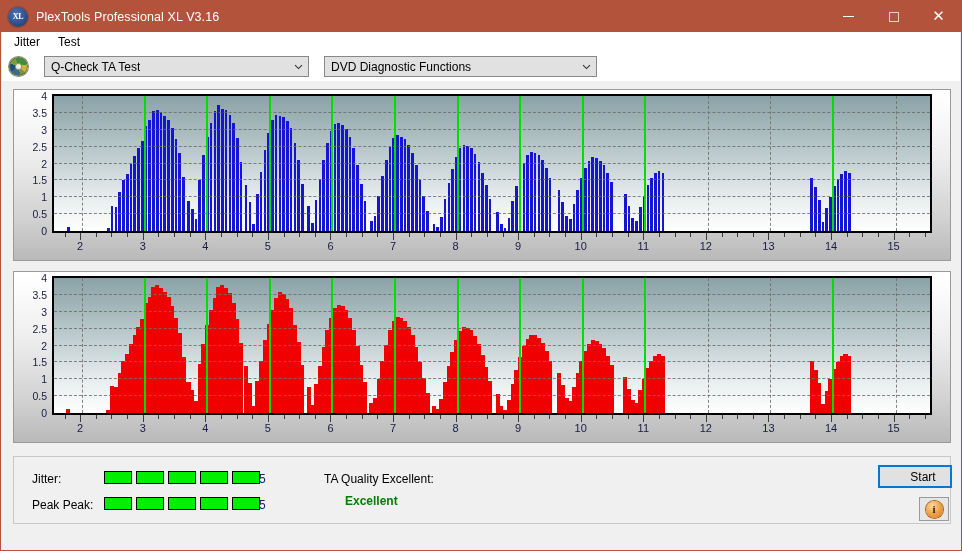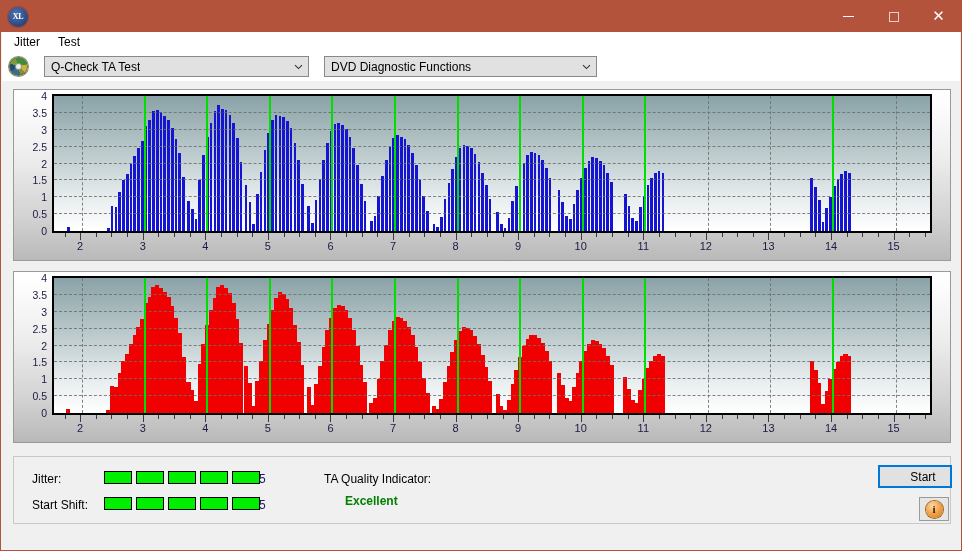--- a/index.html
+++ b/index.html
@@ -194,20 +194,21 @@
   }
   .statusbar .st{font-size:12px;color:#ff0000;padding-left:6px;}
 </style>
 </head>
 <body>
 
 <div class="app">
 
   <div class="titlebar">
     <div class="title-icon">XL</div>
+    <div class="title-text">PlexTools Professional XL V3.16</div>
     <div class="win-btns">
       <div class="win-btn min"></div>
       <div class="win-btn max"></div>
       <div class="win-btn close">
           <span>✕</span>
         </div>
     </div>
   </div>
 
   <div class="menubar">
@@ -797,31 +798,31 @@
     <div class="lbl lbl-jitter">Jitter:</div>
     <div class="blocks jitter">
         <div class="blk" style="background: rgb(0, 239, 0);"></div>
         <div class="blk" style="background: rgb(0, 239, 0);"></div>
         <div class="blk" style="background: rgb(0, 239, 0);"></div>
         <div class="blk" style="background: rgb(0, 239, 0);"></div>
         <div class="blk" style="background: rgb(0, 239, 0);"></div>
       </div>
     <div class="blkval jitter">5</div>
 
-    <div class="lbl lbl-peak">Start Shift:</div>
+    <div class="lbl lbl-peak">Peak Peak:</div>
     <div class="blocks peak">
         <div class="blk" style="background: rgb(0, 239, 0);"></div>
         <div class="blk" style="background: rgb(0, 239, 0);"></div>
         <div class="blk" style="background: rgb(0, 239, 0);"></div>
         <div class="blk" style="background: rgb(0, 239, 0);"></div>
         <div class="blk" style="background: rgb(0, 239, 0);"></div>
       </div>
     <div class="blkval peak">5</div>
 
-    <div class="ta-title">TA Quality Indicator:</div>
+    <div class="ta-title">TA Quality Excellent:</div>
     <div class="ta-value" style="color: rgb(0, 128, 0);">Excellent</div>
 
     <div class="start-btn">Start</div>
     <div class="info-btn">
       <div class="info-circle">i</div>
     </div>
   </div>
 
 
 </div>

